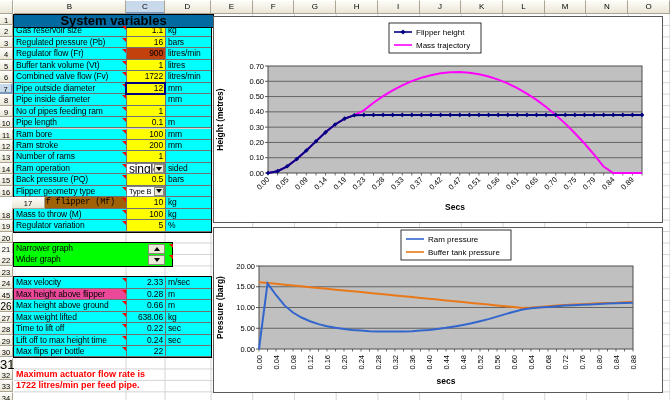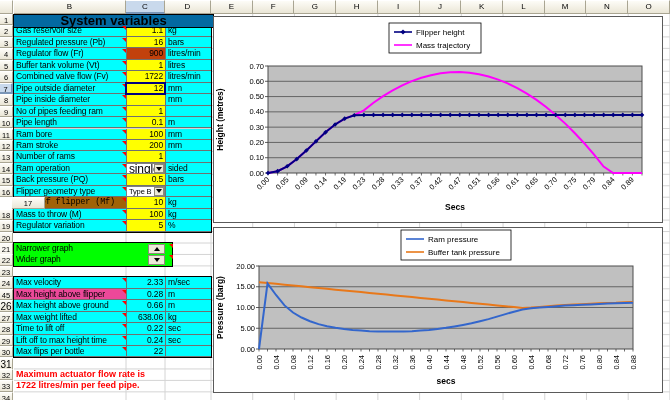--- a/index.html
+++ b/index.html
@@ -124,21 +124,21 @@
       <div class="hc rhc" style="left: 0px; top: 243px; width: 13px; height: 29px; font-size: 7.5px; line-height: 11.45px; position: absolute;">21</div>
       <div class="hc rhc" style="left: 0px; top: 254.45px; width: 13px; height: 11.45px; font-size: 7.5px; line-height: 11.45px; position: absolute;">22</div>
       <div class="hc rhc" style="left: 0px; top: 265.9px; width: 13px; height: 11.45px; font-size: 7.5px; line-height: 11.45px; position: absolute;">23</div>
       <div class="hc rhc" style="left: 0px; top: 277.35px; width: 13px; height: 11.45px; font-size: 7.5px; line-height: 11.45px; position: absolute;">24</div>
       <div class="hc rhc" style="left: 0px; top: 288.8px; width: 13px; height: 11.45px; font-size: 7.5px; line-height: 11.45px; position: absolute;">45</div>
       <div class="hc rhc" style="left: 0px; top: 300.25px; width: 13px; height: 11.45px; font-size: 10px; line-height: 11.45px; position: absolute;">26</div>
       <div class="hc rhc" style="left: 0px; top: 311.7px; width: 13px; height: 11.45px; font-size: 7.5px; line-height: 11.45px; position: absolute;">27</div>
       <div class="hc rhc" style="left: 0px; top: 323.15px; width: 13px; height: 11.45px; font-size: 7.5px; line-height: 11.45px; position: absolute;">28</div>
       <div class="hc rhc" style="left: 0px; top: 334.6px; width: 13px; height: 11.45px; font-size: 7.5px; line-height: 11.45px; position: absolute;">29</div>
       <div class="hc rhc" style="left: 0px; top: 346.05px; width: 13px; height: 11.45px; font-size: 7.5px; line-height: 11.45px; position: absolute;">30</div>
-      <div class="hc rhc" style="left: 0px; top: 357.5px; width: 13px; height: 15px; font-size: 10px; line-height: 11.45px; position: absolute;">31</div>
+      <div class="hc rhc" style="left: 0px; top: 357.5px; width: 13px; height: 15px; font-size: 13px; line-height: 11.45px; position: absolute;">31</div>
       <div class="hc rhc" style="left: 0px; top: 368.95px; width: 13px; height: 11.45px; font-size: 7.5px; line-height: 11.45px; position: absolute;">32</div>
       <div class="hc rhc" style="left: 0px; top: 380.4px; width: 13px; height: 11.45px; font-size: 7.5px; line-height: 11.45px; position: absolute;">33</div>
       <div class="hc rhc" style="left: 0px; top: 391.85px; width: 13px; height: 11.45px; font-size: 7.5px; line-height: 11.45px; position: absolute;">34</div>
     </div>
   <div id="cells">
       <div class="cell lab" style="left: 14px; top: 25.45px; width: 112px; height: 11.45px; background: rgb(0, 255, 255); line-height: 11.45px; position: absolute;">Gas reservoir size</div>
       <div class="cell val" style="left: 126px; top: 25.45px; width: 39px; height: 11.45px; background: rgb(255, 255, 0); line-height: 11.45px; position: absolute;">1.1</div>
       <div class="cell unit" style="left: 165px; top: 25.45px; width: 46px; height: 11.45px; background: rgb(0, 255, 255); line-height: 11.45px; position: absolute;">kg</div>
       <div class="tri" style="left: 122px; top: 26.45px; position: absolute;"></div>
       <div class="cell lab" style="left: 14px; top: 36.9px; width: 112px; height: 11.45px; background: rgb(0, 255, 255); line-height: 11.45px; position: absolute;">Regulated pressure (Pb)</div>

